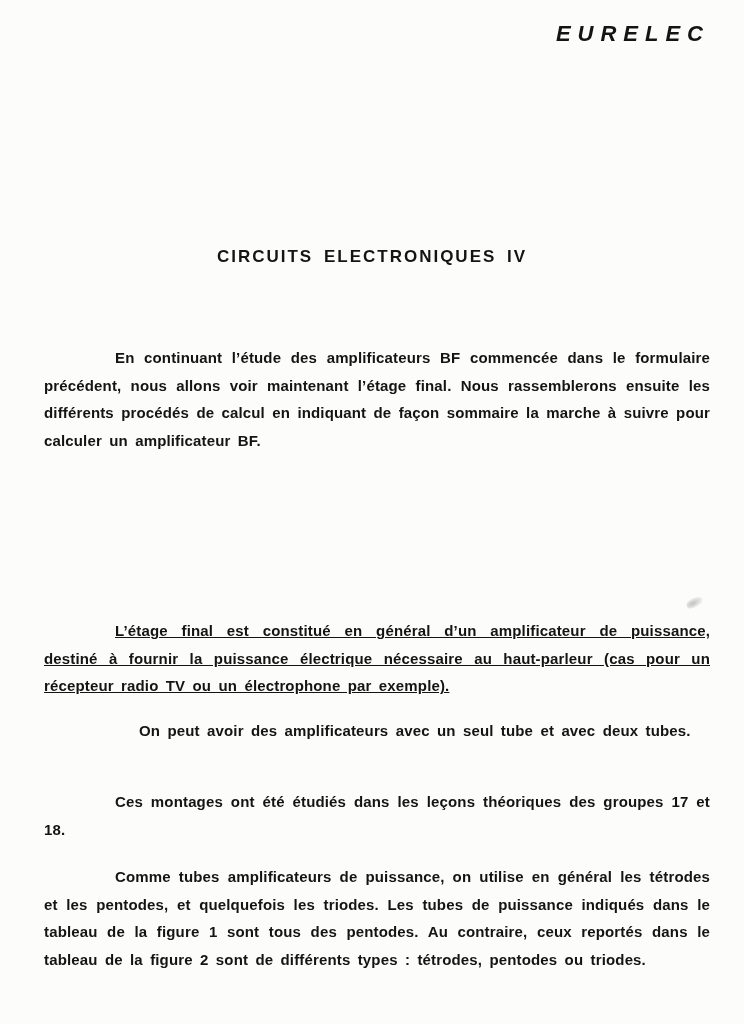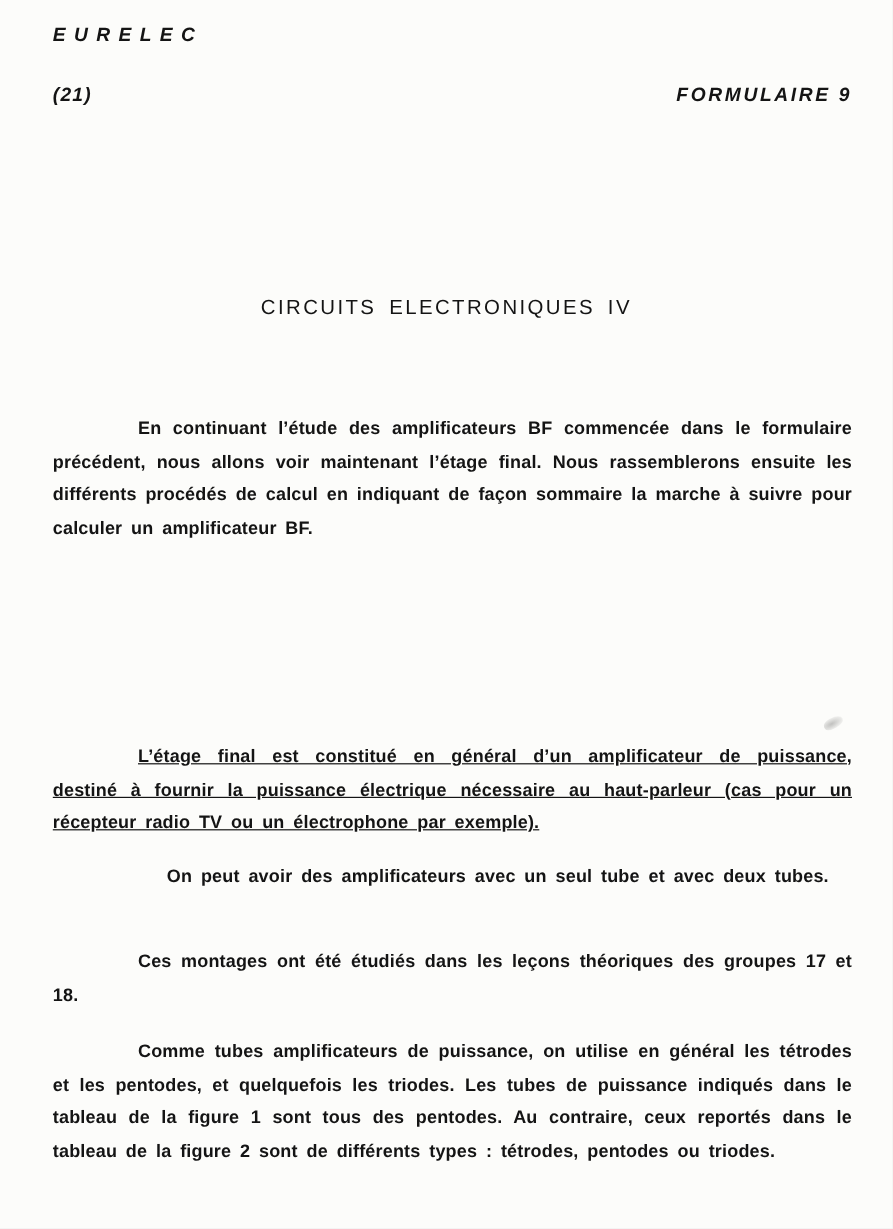--- a/index.html
+++ b/index.html
@@ -13,39 +13,40 @@
     font-family: "Liberation Sans", "DejaVu Sans", sans-serif;
     font-weight: 700;
     overflow: hidden;
   }
   .hdr-row {
     position: absolute;
     left: 44px;
     right: 34px;
     display: flex;
     justify-content: space-between;
-    align-items: flex-start;
+    align-items: flex-end;
     font-style: italic;
-    font-size: 16px;
+    font-size: 22px;
     white-space: nowrap;
+    flex-direction: column;
   }
   .hdr-row-1 { top: 21px; }
   .hdr-row-2 { top: 71px; }
   .brand   { letter-spacing: 7px; }
   .course  { letter-spacing: 1.5px; }
   .pagenum { letter-spacing: 1px; }
   .form    { letter-spacing: 2.2px; }
   .heading {
     position: absolute;
     left: 0;
     width: 100%;
     margin: 0;
     text-align: center;
     font-size: 17px;
-    font-weight: 400;
+    font-weight: 700;
     letter-spacing: 2px;
     word-spacing: 4px;
   }
   .heading-title   { top: 247px; }
   .heading-section { top: 517px; }
   .para {
     position: absolute;
     left: 44px;
     width: 666px;
     margin: 0;
@@ -74,24 +75,20 @@
 </style>
 </head>
 <body>
 
 <div class="page">
 
   <div class="hdr-row hdr-row-1">
     <span class="brand">EURELEC</span>
   </div>
 
-  <div class="hdr-row hdr-row-2">
-    <span class="pagenum">(21)</span>
-    <span class="form">FORMULAIRE 9</span>
-  </div>
 
   <h1 class="heading heading-title">CIRCUITS ELECTRONIQUES IV</h1>
 
   <p class="para para-intro">En continuant l’étude des amplificateurs BF commencée dans le formulaire précédent, nous allons voir maintenant l’étage final. Nous rassemblerons ensuite les différents procédés de calcul en indiquant de façon sommaire la marche à suivre pour calculer un amplificateur BF.</p>
 
 
   <p class="para para-b0">L’étage final est constitué en général d’un amplificateur de puissance, destiné à fournir la puissance électrique nécessaire au haut-parleur (cas pour un récepteur radio TV ou un électrophone par exemple).</p>
   <p class="para para-b1">On peut avoir des amplificateurs avec un seul tube et avec deux tubes.</p>
   <p class="para para-b2">Ces montages ont été étudiés dans les leçons théoriques des groupes 17 et 18.</p>
   <p class="para para-b3">Comme tubes amplificateurs de puissance, on utilise en général les tétrodes et les pentodes, et quelquefois les triodes. Les tubes de puissance indiqués dans le tableau de la figure 1 sont tous des pentodes. Au contraire, ceux reportés dans le tableau de la figure 2 sont de différents types : tétrodes, pentodes ou triodes.</p>

